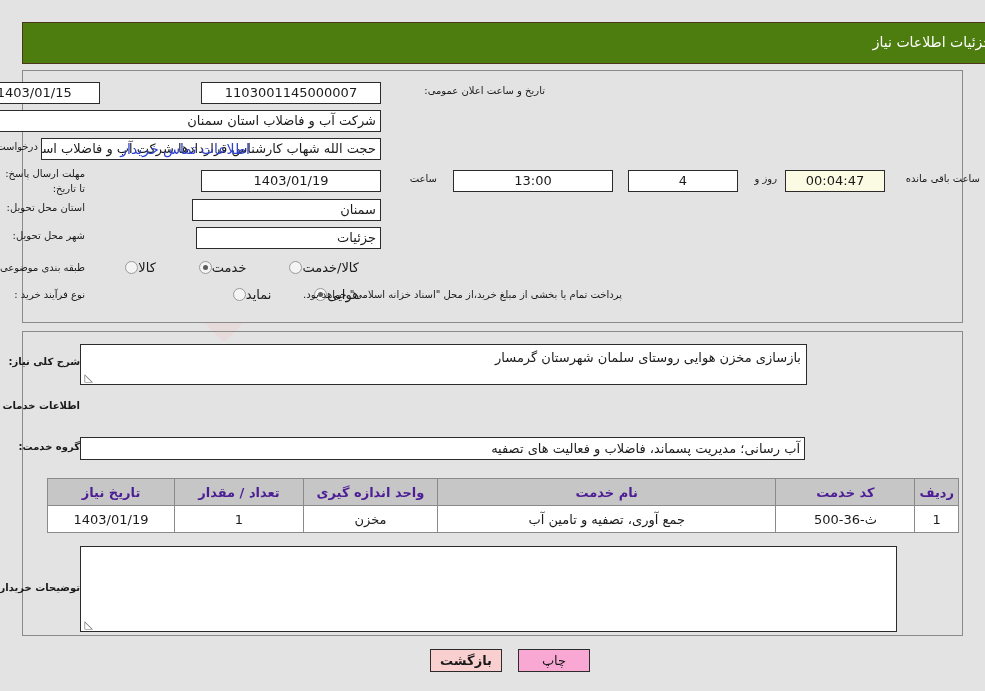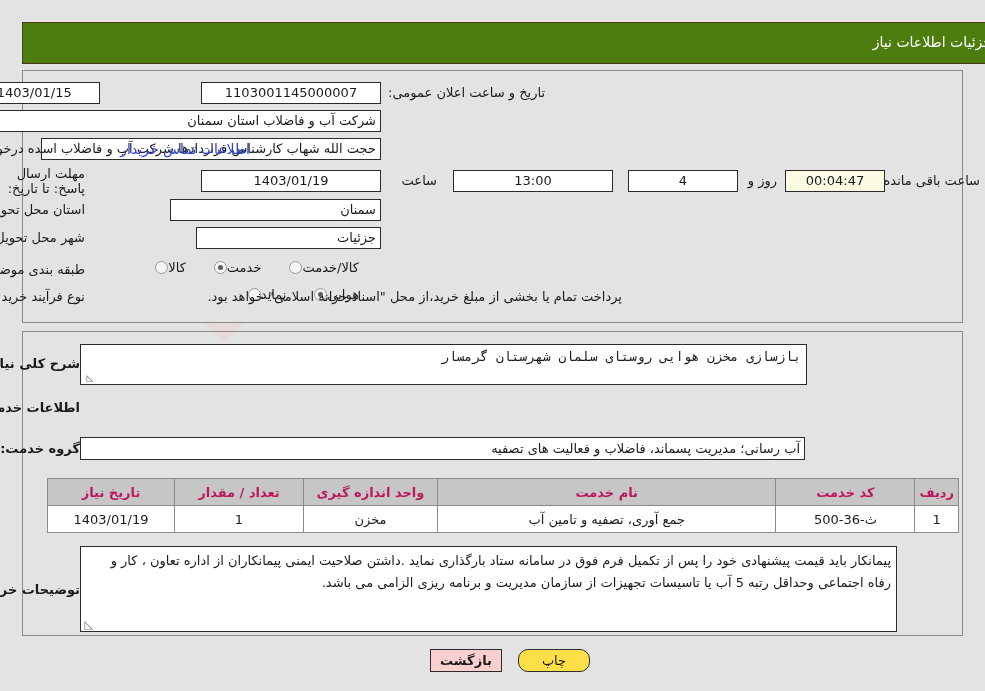--- a/index.html
+++ b/index.html
@@ -93,21 +93,21 @@
     border: 1px solid #8a8a8a;
     box-sizing: border-box;
     z-index: 1;
   }
   .panel-top   { left: 22px; top: 70px;  width: 941px; height: 253px; }
   .panel-mid   { left: 22px; top: 331px; width: 941px; height: 305px; background: transparent; }
 
   
   .lbl {
     position: absolute;
-    font-size: 13px;
+    font-size: 10px;
     color: #1a1a1a;
     white-space: nowrap;
     z-index: 3;
   }
   .lbl-b { font-weight: bold; }
   .lbl-wrap { white-space: normal; text-align: right; line-height: 15px; }
 
   .fld {
     position: absolute;
     background: #ffffff;
@@ -131,21 +131,21 @@
     position: absolute;
     color: #2b3fd0;
     font-size: 14px;
     text-decoration: none;
     cursor: pointer;
     white-space: nowrap;
     z-index: 3;
   }
 
   
-  .radio-group { position: absolute; z-index: 3; white-space: nowrap; display: flex; align-items: center; flex-direction: row-reverse; }
+  .radio-group { position: absolute; z-index: 3; white-space: nowrap; display: flex; align-items: center; flex-direction: row-reverse; gap: 15px; }
   .radio-item  { display: flex; align-items: center; flex-direction: row-reverse; margin-left: 22px; }
   .radio-dot {
     width: 13px; height: 13px;
     border-radius: 50%;
     border: 1px solid #9a9a9a;
     background: #f4f4f4;
     box-sizing: border-box;
     position: relative;
     flex: none;
   }
@@ -197,40 +197,40 @@
   .tbl th, .tbl td {
     border: 1px solid #8a8a8a;
     height: 26px;
     text-align: center;
     font-weight: normal;
     padding: 0 4px;
   }
   .tbl th {
     background: #c6c6c6;
     font-weight: bold;
-    color: #be185d;
+    color: #4c1d95;
   }
   .tbl td { background: #ffffff; }
 
   
   .btn {
     position: absolute;
     height: 23px;
     border: 1px solid #2b2b2b;
     box-sizing: border-box;
     font-size: 13px;
     font-family: "DejaVu Sans", "Liberation Sans", sans-serif;
     color: #1a1a1a;
     cursor: pointer;
     z-index: 3;
     padding: 0;
     line-height: 21px;
     text-align: center;
   }
-  .btn-print  { left: 518px; top: 649px; width: 72px; background: #fde047; border-radius: 10px; }
+  .btn-print  { left: 518px; top: 649px; width: 72px; background: #f9a8d4; }
   .btn-back   { left: 430px; top: 649px; width: 72px; background: #f9cfcf; font-weight: bold; }
 </style>
 </head>
 <body>
 
 <div class="watermark">
   <div class="wm-shield"></div>
   <div class="wm-shield-inner"></div>
   <div class="wm-check"></div>
   <div class="wm-text">AriaTender.net</div>
@@ -258,21 +258,21 @@
 <div class="lbl lbl-wrap" style="right:900px; top:166px; width:86px;">مهلت ارسال پاسخ: تا تاریخ:</div>
 <div class="fld center" style="right:604px; top:170px; width:180px;">1403/01/19</div>
 <div class="lbl" style="right:548px; top:173px;">ساعت</div>
 <div class="fld center" style="right:372px; top:170px; width:160px;">13:00</div>
 <div class="fld center" style="right:247px; top:170px; width:110px;">4</div>
 <div class="lbl" style="right:208px; top:173px;">روز و</div>
 <div class="fld timer" style="right:100px; top:170px; width:100px;">00:04:47</div>
 <div class="lbl" style="right:5px; top:173px;">ساعت باقی مانده</div>
 
 <div class="lbl" style="right:900px; top:202px;">استان محل تحویل:</div>
-<div class="fld right" style="right:604px; top:199px; width:211px;">سمنان</div>
+<div class="fld right" style="right:604px; top:199px; width:189px;">سمنان</div>
 
 <div class="lbl" style="right:900px; top:230px;">شهر محل تحویل:</div>
 <div class="fld right" style="right:604px; top:227px; width:185px;">جزئیات</div>
 
 <div class="lbl" style="right:900px; top:262px;">طبقه بندی موضوعی:</div>
 <div class="radio-group" id="category-radios" style="right:620px; top:260px;">
     <div class="radio-item">
       <span class="radio-dot"></span>
       <span class="radio-label">کالا</span>
     </div>
@@ -295,21 +295,21 @@
     <div class="radio-item">
       <span class="radio-dot on"></span>
       <span class="radio-label">هوایی</span>
     </div>
   </div>
 <div class="lbl" style="right:363px; top:289px;">پرداخت تمام یا بخشی از مبلغ خرید،از محل "اسناد خزانه اسلامی" خواهد بود.</div>
 
 <div class="panel panel-mid"></div>
 
 <div class="lbl lbl-b" style="right:905px; top:356px;">شرح کلی نیاز:</div>
-<div class="ta" style="right:178px; top:344px; width:727px; height:41px;font-family:Liberation Mono, monospace;">
+<div class="ta" style="right:178px; top:344px; width:727px; height:41px;">
   <span>بازسازی مخزن هوایی روستای سلمان شهرستان گرمسار</span>
   <span class="grip">◺</span>
 </div>
 
 <div class="lbl lbl-b" style="right:905px; top:400px;">اطلاعات خدمات مورد نیاز</div>
 
 <div class="lbl lbl-b" style="right:905px; top:441px;">گروه خدمت:</div>
 <div class="fld right" style="right:180px; top:437px; width:725px; height:23px; line-height:21px;">آب رسانی؛ مدیریت پسماند، فاضلاب و فعالیت های تصفیه</div>
 
 <table class="tbl">
@@ -330,18 +330,17 @@
       <td>جمع آوری، تصفیه و تامین آب</td>
       <td>مخزن</td>
       <td>1</td>
       <td>1403/01/19</td>
     </tr>
   </tbody>
 </table>
 
 <div class="lbl lbl-b" style="right:905px; top:582px;">توضیحات خریدار:</div>
 <div class="ta" style="right:88px; top:546px; width:817px; height:86px; line-height:22px;">
-  <span>پیمانکار باید قیمت پیشنهادی خود را پس از تکمیل فرم فوق در سامانه ستاد بارگذاری نماید .داشتن صلاحیت ایمنی پیمانکاران از اداره تعاون ، کار و رفاه اجتماعی وحداقل رتبه 5 آب یا تاسیسات تجهیزات از سازمان مدیریت و برنامه ریزی الزامی می باشد.</span>
   <span class="grip">◺</span>
 </div>
 
 <button class="btn btn-print">چاپ</button>
 <button class="btn btn-back">بازگشت</button>
 
 </body></html>

